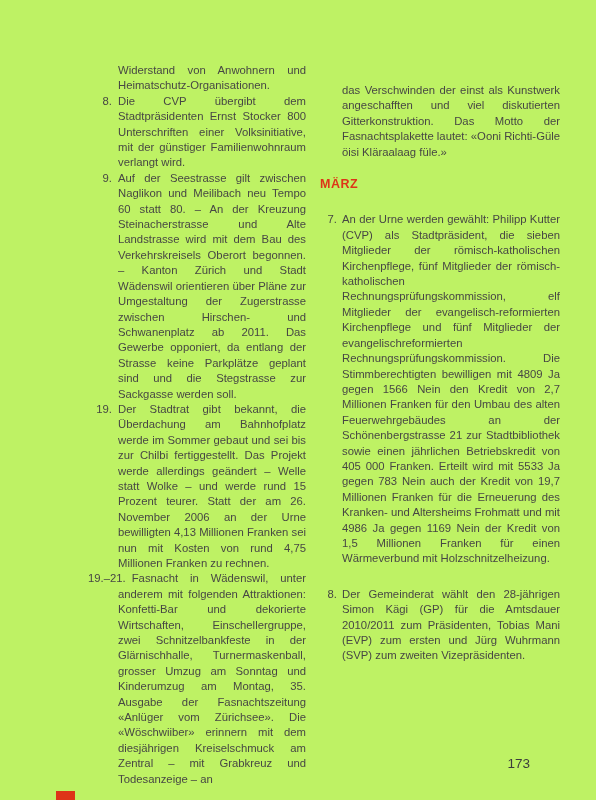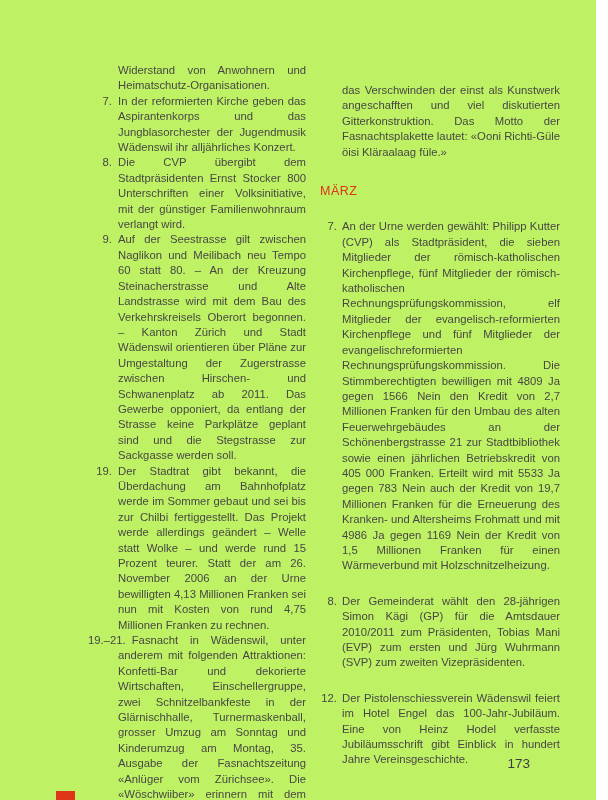--- a/index.html
+++ b/index.html
@@ -31,23 +31,23 @@
     padding-right:6px;
     box-sizing:border-box;
     text-align:right;
   }
   .col-right .num{
     min-width:22px;
     margin-left:-22px;
     padding-right:5px;
   }
   .month{
-    margin:24px 0 14px 0;
+    margin:17px 0 14px 0;
     font-size:12.5px;
-    font-weight:normal;
+    font-weight:bold;
     letter-spacing:0.5px;
     text-align:left;
   }
   .page-number{
     position:absolute;
     top:756px;left:460px;width:70px;
     text-align:right;
     font-size:13.5px;
     line-height:16px;
     color:#3c3c3c;
@@ -59,42 +59,40 @@
   }
 </style>
 </head>
 <body>
 
 <div class="page" style="color: rgb(71, 71, 68);">
 
   <div class="col col-left" id="col-left">
   <div class="item"><span class="num"></span><span class="txt">Widerstand von Anwohnern und Heimatschutz-Organisationen.</span></div>
 
-  <div class="item"><span class="num">7.</span><span class="txt">In der reformierten Kirche geben das Aspirantenkorps und das Jungblasorchester der Jugendmusik Wädenswil ihr alljährliches Konzert.</span></div>
 
   <div class="item"><span class="num">8.</span><span class="txt">Die CVP übergibt dem Stadtpräsidenten Ernst Stocker 800 Unterschriften einer Volksinitiative, mit der günstiger Familienwohnraum verlangt wird.</span></div>
 
   <div class="item"><span class="num">9.</span><span class="txt">Auf der Seestrasse gilt zwischen Naglikon und Meilibach neu Tempo 60 statt 80. – An der Kreuzung Steinacherstrasse und Alte Landstrasse wird mit dem Bau des Verkehrskreisels Oberort begonnen. – Kanton Zürich und Stadt Wädenswil orientieren über Pläne zur Umgestaltung der Zugerstrasse zwischen Hirschen- und Schwanenplatz ab 2011. Das Gewerbe opponiert, da entlang der Strasse keine Parkplätze geplant sind und die Stegstrasse zur Sackgasse werden soll.</span></div>
 
   <div class="item"><span class="num">19.</span><span class="txt">Der Stadtrat gibt bekannt, die Überdachung am Bahnhofplatz werde im Sommer gebaut und sei bis zur Chilbi fertiggestellt. Das Projekt werde allerdings geändert – Welle statt Wolke – und werde rund 15 Prozent teurer. Statt der am 26. November 2006 an der Urne bewilligten 4,13 Millionen Franken sei nun mit Kosten von rund 4,75 Millionen Franken zu rechnen.</span></div>
 
   <div class="item"><span class="num">19.–21.</span><span class="txt">Fasnacht in Wädenswil, unter anderem mit folgenden Attraktionen: Konfetti-Bar und dekorierte Wirtschaften, Einschellergruppe, zwei Schnitzelbankfeste in der Glärnischhalle, Turnermaskenball, grosser Umzug am Sonntag und Kinderumzug am Montag, 35. Ausgabe der Fasnachtszeitung «Anlüger vom Zürichsee». Die «Wöschwiiber» erinnern mit dem diesjährigen Kreiselschmuck am Zentral – mit Grabkreuz und Todesanzeige – an</span></div>
 </div>
 
   <div class="col col-right">
     <div id="right-intro">
   <div class="item"><span class="num"></span><span class="txt">das Verschwinden der einst als Kunstwerk angeschafften und viel diskutierten Gitterkonstruktion. Das Motto der Fasnachtsplakette lautet: «Ooni Richti-Güle öisi Kläraalaag füle.»</span></div>
 </div>
     <h2 class="month" style="color: rgb(222, 52, 24);">MÄRZ</h2>
     <div id="right-items">
   <div class="item"><span class="num">7.</span><span class="txt">An der Urne werden gewählt: Philipp Kutter (CVP) als Stadtpräsident, die sieben Mitglieder der römisch-katholischen Kirchenpflege, fünf Mitglieder der römisch-katholischen Rechnungsprüfungskommission, elf Mitglieder der evangelisch-reformierten Kirchenpflege und fünf Mitglieder der evangelischreformierten Rechnungsprüfungskommission. Die Stimmberechtigten bewilligen mit 4809 Ja gegen 1566 Nein den Kredit von 2,7 Millionen Franken für den Umbau des alten Feuerwehrgebäudes an der Schönenbergstrasse 21 zur Stadtbibliothek sowie einen jährlichen Betriebskredit von 405 000 Franken. Erteilt wird mit 5533 Ja gegen 783 Nein auch der Kredit von 19,7 Millionen Franken für die Erneuerung des Kranken- und Altersheims Frohmatt und mit 4986 Ja gegen 1169 Nein der Kredit von 1,5 Millionen Franken für einen Wärmeverbund mit Holzschnitzelheizung.</span></div>
 
   <div class="item"><span class="num">8.</span><span class="txt">Der Gemeinderat wählt den 28-jährigen Simon Kägi (GP) für die Amtsdauer 2010/2011 zum Präsidenten, Tobias Mani (EVP) zum ersten und Jürg Wuhrmann (SVP) zum zweiten Vizepräsidenten.</span></div>
 
-  <div class="item"><span class="num">12.</span><span class="txt">Der Pistolenschiessverein Wädenswil feiert im Hotel Engel das 100-Jahr-Jubiläum. Eine von Heinz Hodel verfasste Jubiläumsschrift gibt Einblick in hundert Jahre Vereinsgeschichte.</span></div>
 </div>
   </div>
 
   <div class="page-number">173</div>
 
   <div class="edge-tab" style="background: rgb(222, 52, 24);"></div>
 
 </div>
 
 </body></html>

